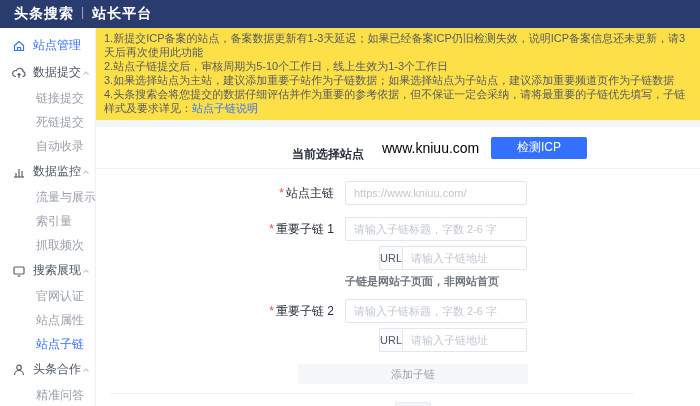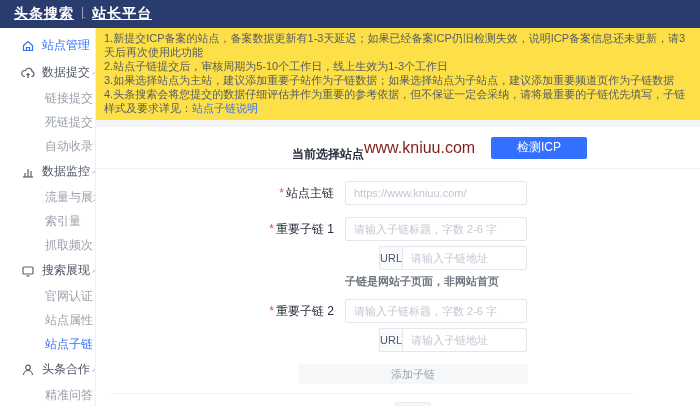--- a/index.html
+++ b/index.html
@@ -1,45 +1,45 @@
 <!DOCTYPE html>
 <html><head>
 <meta charset="utf-8">
 <style>
   * { margin:0; padding:0; box-sizing:border-box; }
   html,body { width:700px; height:406px; overflow:hidden; }
   body { font-family:"Liberation Sans","DejaVu Sans",sans-serif; background:#fff; font-size:12px; }
 
   
   .navbar { height:28px; background:#2a3c6e; display:flex; align-items:center; padding-left:14px; color:#fff; }
-  .brand { display:flex; align-items:flex-start; gap:7px; font-size:14px; font-weight:bold; letter-spacing:1px; white-space:nowrap;text-decoration:underline; }
+  .brand { display:flex; align-items:flex-start; gap:7px; font-size:14px; font-weight:bold; letter-spacing:1px; white-space:nowrap; }
   .brand-sep { font-weight:normal; opacity:.55; font-size:12px; }
   .nav-menu { display:flex; margin-left:25px; gap:31px; font-size:12px; }
   .nav-item { color:#fff; cursor:pointer; white-space:nowrap; }
 
   .layout { display:flex; height:378px; }
 
   
-  .sidebar { width:96px; flex-shrink:0; background:#fff; border-right:1px solid #eef0f3; padding-top:4px; overflow:hidden;padding-left:9px; }
+  .sidebar { width:96px; flex-shrink:0; background:#fff; border-right:1px solid #eef0f3; padding-top:4px; overflow:hidden; }
   .side-head { height:27px; display:flex; align-items:center; padding:0 8px 0 12px; font-size:12px; color:#4e5766; cursor:pointer; white-space:nowrap; }
   .side-head .icon { width:14px; height:14px; margin-right:7px; flex-shrink:0; display:flex; align-items:center; }
   .side-head .chev { margin-left:auto; display:flex; }
   .side-sub { height:24px; line-height:24px; padding-left:36px; font-size:12px; color:#9ba1ab; cursor:pointer; white-space:nowrap; }
   .blue { color:#3370ff !important; }
 
   
   .content { flex:1; min-width:0; background:#f4f5f7; display:flex; flex-direction:column; }
   .notices { background:#fde047; padding:3px 10px 5px 8px; font-size:11px; line-height:14px; color:#555b63; }
   .notice-link { color:#3370ff; cursor:pointer; }
 
   .panel { background:#fff; flex:1; margin-top:7px; overflow:hidden; }
 
   .site-row { display:flex; align-items:center; height:42px; padding-left:196px; padding-right:113px; border-bottom:1px solid #f0f2f5; }
   .site-label { color:#272e3b; font-weight:bold; font-size:12px;margin-top:14px; }
-  .site-value { margin-left:0; color:#7f1d1d; font-size:16px; }
+  .site-value { margin-left:18px; color:#000000; font-size:14px; }
   .btn-primary { margin-left:auto; height:22px; padding:0 26px; background:#3370ff; color:#fff; border:none; border-radius:2px; font-size:12px; cursor:pointer; font-family:inherit; }
 
   .form-area { padding-top:12px; }
   .frow { display:flex; margin-bottom:12px; }
   .flabel { width:249px; padding-right:11px; text-align:right; font-size:12px; color:#272e3b; line-height:24px; white-space:nowrap; }
   .req { color:#f54a45; margin-right:2px; }
   .fcontrol { width:182px; }
   input.txt { width:100%; height:24px; border:1px solid #e5e6eb; border-radius:2px; padding:0 8px; font-size:11px; color:#c2c7d0; background:#fff; font-family:inherit; outline:none; }
   input.txt::placeholder { color:#c2c7d0; }
   .url-group { display:flex; margin-top:5px; width:182px; }

